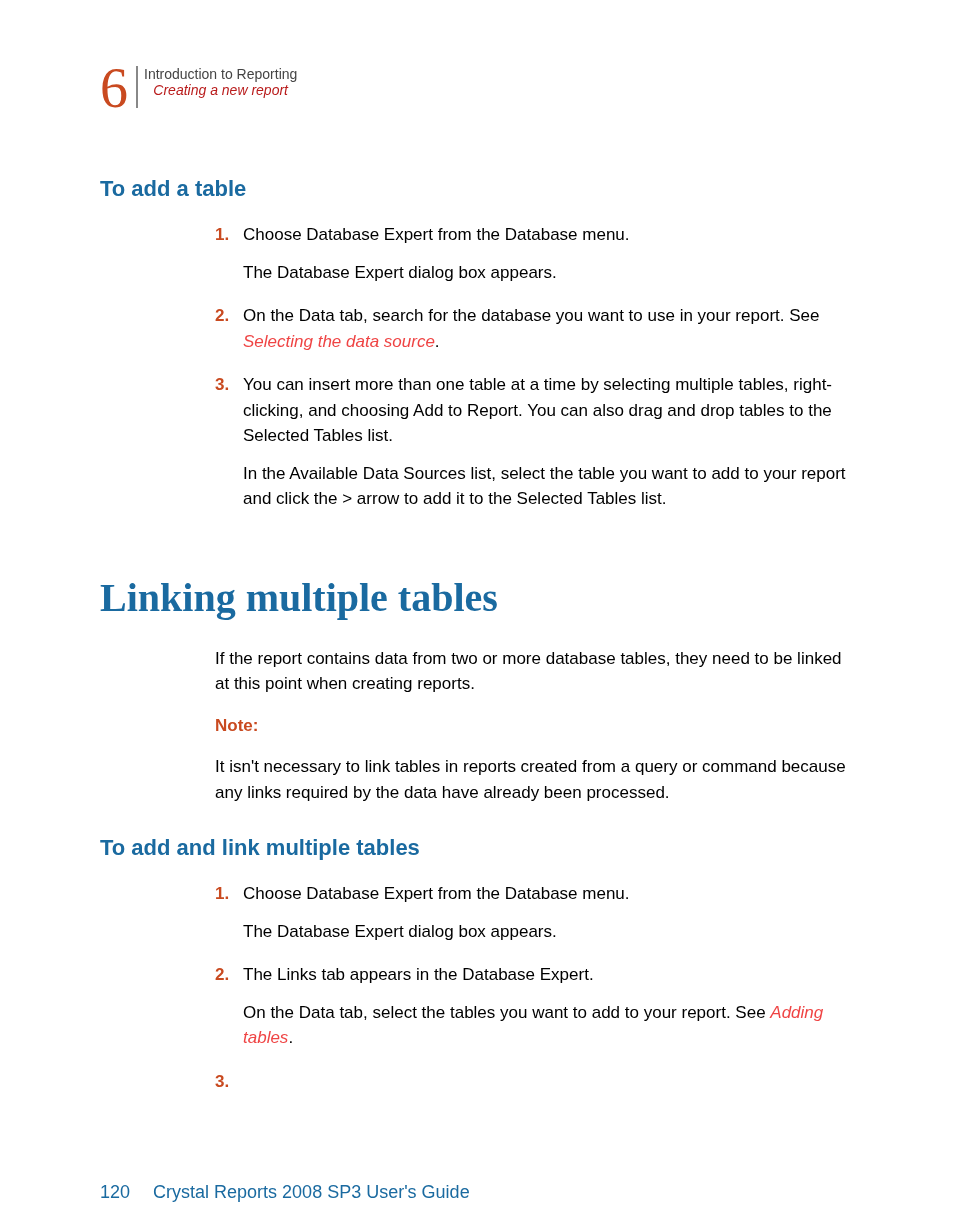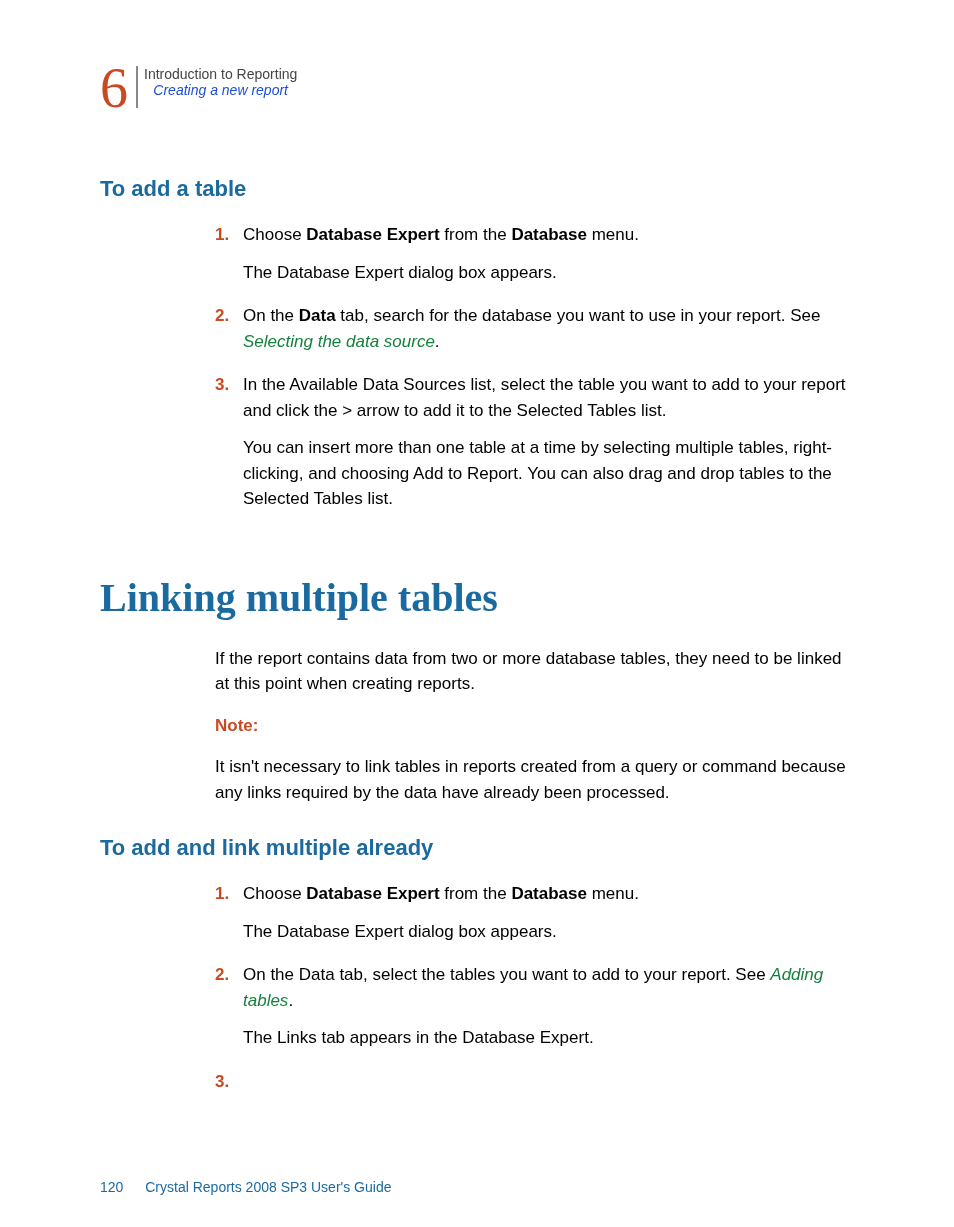--- a/index.html
+++ b/index.html
@@ -40,21 +40,21 @@
     padding-top: 6px;
     text-align: center;
   }
   .header-line1 {
     font-size: 14px;
     color: #444;
   }
   .header-line2 {
     font-size: 14px;
     font-style: italic;
-    color: #1d4ed8;
+    color: #b91c1c;
   }
   .section-h3 {
     color: #1a6aa0;
     font-size: 22px;
     font-weight: bold;
     margin: 30px 0 20px 0;
   }
   .section-h2 {
     color: #1a6aa0;
     font-family: Georgia, 'Times New Roman', serif;
@@ -77,39 +77,39 @@
     font-weight: bold;
     min-width: 28px;
   }
   .ol-body {
     flex: 1;
   }
   .ol-body p {
     margin: 0 0 12px 0;
   }
   .bold {
-    font-weight: bold;
+    font-weight: normal;
   }
   .link {
-    color: #15803d;
+    color: #ef4444;
     font-style: italic;
   }
   .note-label {
     color: #c94a20;
     font-weight: bold;
     margin-bottom: 12px;
   }
   .para {
     margin: 16px 0 16px 0;
   }
   .footer {
     position: absolute;
-    bottom: 32px;
+    bottom: 24px;
     left: 100px;
-    font-size: 14px;
+    font-size: 18px;
     color: #1a6aa0;
   }
   .footer-page {
     margin-right: 18px;
   }
 </style>
 </head>
 <body>
 
 <div class="page">
@@ -142,56 +142,56 @@
       <div class="ol-body">
         <p>
           <span>On the </span><span class="bold">Data</span><span> tab, search for the database you want to use in your report. See </span><span class="link">Selecting the data source</span><span>.</span>
         </p>
       </div>
     </div>
 
     <div class="ol-item">
       <div class="ol-num">3.</div>
       <div class="ol-body">
+        <p>You can insert more than one table at a time by selecting multiple tables, right-clicking, and choosing Add to Report. You can also drag and drop tables to the Selected Tables list.</p>
         <p>In the Available Data Sources list, select the table you want to add to your report and click the &gt; arrow to add it to the Selected Tables list.</p>
-        <p>You can insert more than one table at a time by selecting multiple tables, right-clicking, and choosing Add to Report. You can also drag and drop tables to the Selected Tables list.</p>
       </div>
     </div>
 
   </div>
 
   <div class="section-h2">Linking multiple tables</div>
 
   <div class="content">
     <p class="para">If the report contains data from two or more database tables, they need to be linked at this point when creating reports.</p>
     <div class="note-label">Note:</div>
     <p class="para">It isn't necessary to link tables in reports created from a query or command because any links required by the data have already been processed.</p>
   </div>
 
-  <div class="section-h3">To add and link multiple already</div>
+  <div class="section-h3">To add and link multiple tables</div>
 
   <div class="content">
 
     <div class="ol-item">
       <div class="ol-num">1.</div>
       <div class="ol-body">
         <p>
           <span>Choose </span><span class="bold">Database Expert</span><span> from the </span><span class="bold">Database</span><span> menu.</span>
         </p>
         <p>The Database Expert dialog box appears.</p>
       </div>
     </div>
 
     <div class="ol-item">
       <div class="ol-num">2.</div>
       <div class="ol-body">
+        <p>The Links tab appears in the Database Expert.</p>
         <p>
           <span>On the Data tab, select the tables you want to add to your report. See </span><span class="link">Adding tables</span><span>.</span>
         </p>
-        <p>The Links tab appears in the Database Expert.</p>
       </div>
     </div>
 
     <div class="ol-item">
       <div class="ol-num">3.</div>
       <div class="ol-body">
       </div>
     </div>
 
   </div>

